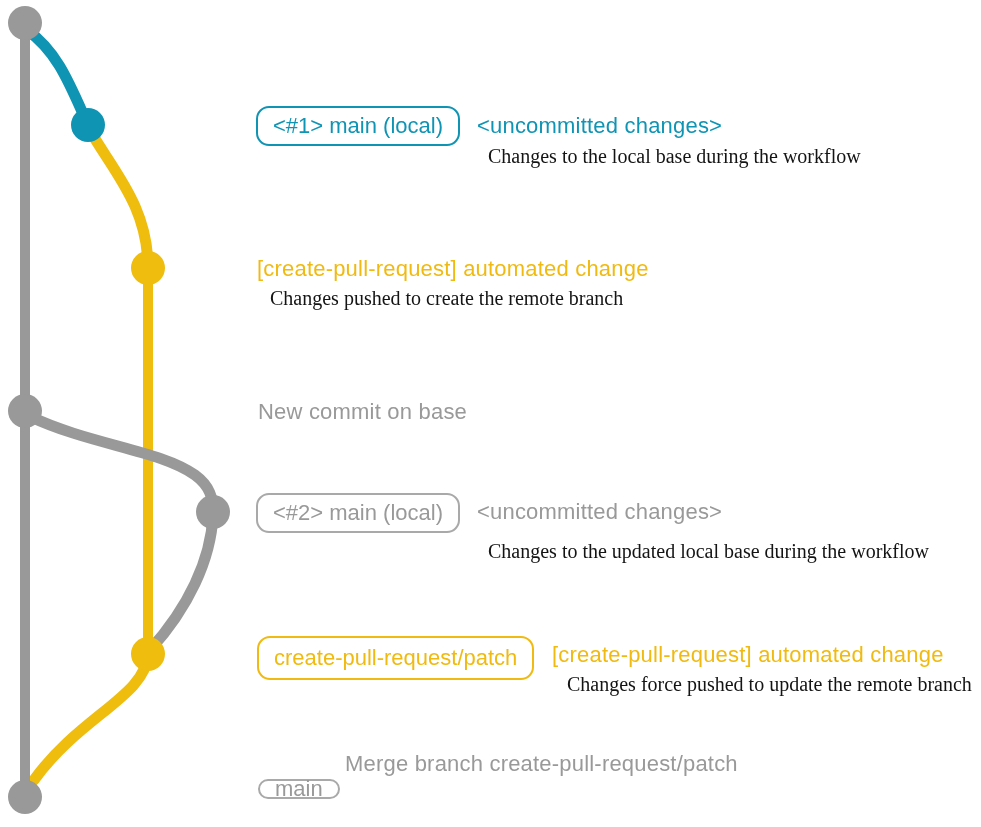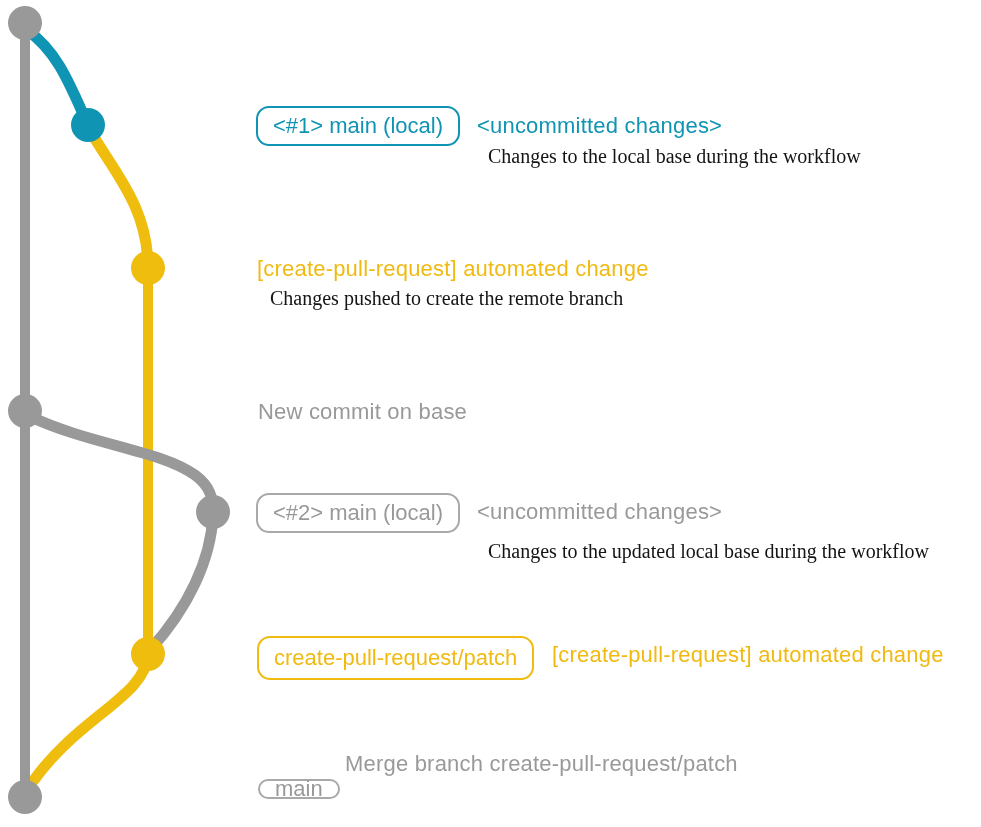--- a/index.html
+++ b/index.html
@@ -90,17 +90,18 @@
   <div class="note" style="left:270px; top:287px;">Changes pushed to create the remote branch</div>
 
   <div class="h" style="left:258px; top:399px;">New commit on base</div>
 
   <div class="badge badge-gray" style="left:256px; top:493px;">&lt;#2&gt; main (local)</div>
   <div class="h" style="left:477px; top:499px;">&lt;uncommitted changes&gt;</div>
   <div class="note" style="left:488px; top:540px;">Changes to the updated local base during the workflow</div>
 
   <div class="badge badge-yellow" style="left:257px; top:636px; height:44px;">create-pull-request/patch</div>
   <div class="h yellow-t" style="left:552px; top:642px;">[create-pull-request] automated change</div>
+  <div class="note" style="left:567px; top:673px;">Changes force pushed to update the remote branch</div>
 
   <div class="badge badge-gray" style="left:258px; top:779px; height:20px;">main</div>
   <div class="h" style="left:345px; top:751px;">Merge branch create-pull-request/patch</div>
 
 </div>
 
 </body></html>

